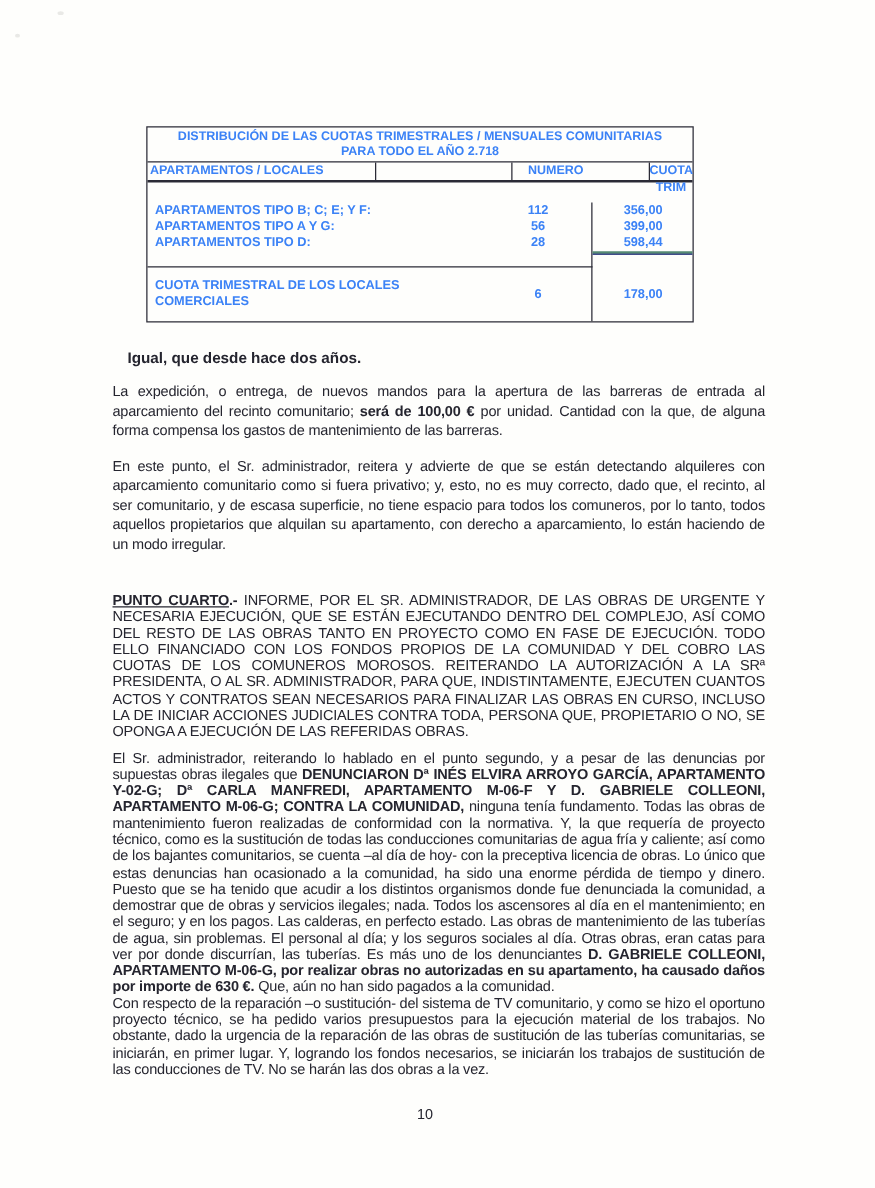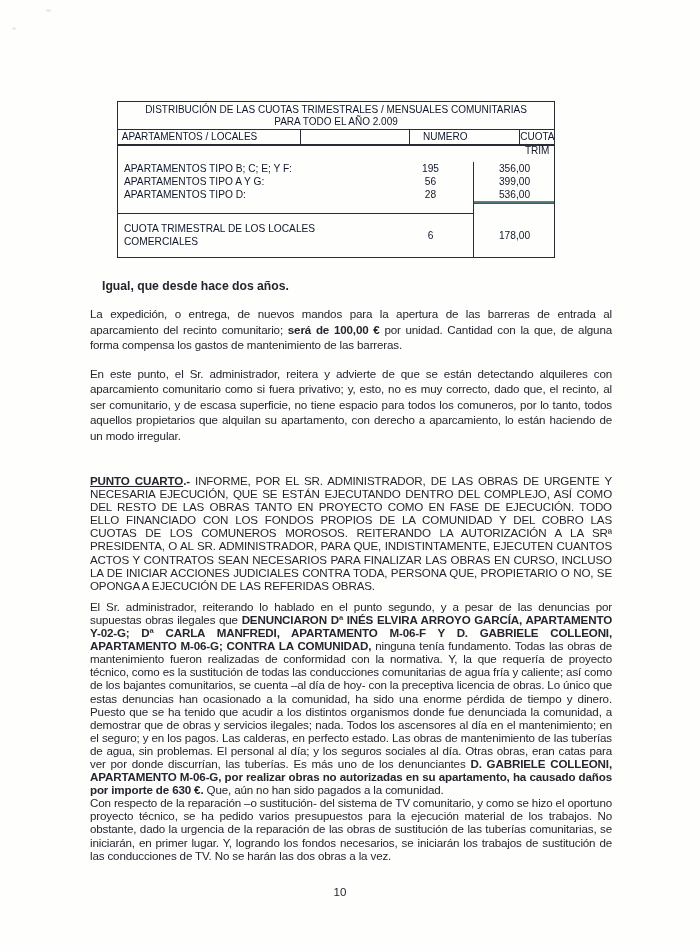--- a/index.html
+++ b/index.html
@@ -24,22 +24,22 @@
     position:absolute; left:90px; top:0;
     width:522px;
   }
 
   
   .cuota-table {
     box-sizing:border-box;
     margin-top:101px; margin-left:27px;
     width:438px;
     border:1.6px solid #2b2b36;
-    font-weight:normal;
-    color:#0f172a;
+    font-weight:bold;
+    color:#3b82f6;
   }
   .t-title {
     text-align:center;
     font-size:10px; line-height:11.5px;
     padding:2px 0 2px;
     border-bottom:1.4px solid #2b2b36;
   }
   .t-header {
     display:flex; align-items:center;
     height:14px;
@@ -107,44 +107,44 @@
 
 <div class="page">
   <div class="speck s1"></div>
   <div class="speck s2"></div>
 
   <div class="content">
 
     <div class="cuota-table">
       <div class="t-title">
         <div>DISTRIBUCIÓN DE LAS CUOTAS TRIMESTRALES / MENSUALES COMUNITARIAS</div>
-        <div>PARA TODO EL AÑO 2.009</div>
+        <div>PARA TODO EL AÑO 2.718</div>
       </div>
       <div class="t-header">
         <div class="th c1">APARTAMENTOS / LOCALES</div>
         <div class="th c2"></div>
         <div class="th c3">NUMERO</div>
         <div class="th c4">CUOTA TRIM</div>
       </div>
       <div class="t-body">
         <div class="vline"></div>
         <div class="t-row first">
           <div class="td label">APARTAMENTOS TIPO B; C; E; Y F:</div>
-          <div class="td num">195</div>
+          <div class="td num">112</div>
           <div class="td cuota">356,00</div>
         </div>
         <div class="t-row">
           <div class="td label">APARTAMENTOS TIPO A Y G:</div>
           <div class="td num">56</div>
           <div class="td cuota">399,00</div>
         </div>
         <div class="t-row r3">
           <div class="td label">APARTAMENTOS TIPO D:</div>
           <div class="td num">28</div>
-          <div class="td cuota">536,00</div>
+          <div class="td cuota">598,44</div>
         </div>
         <div class="t-spacer"></div>
         <div class="t-sep"></div>
         <div class="t-row total">
           <div class="td label">CUOTA TRIMESTRAL DE LOS LOCALES COMERCIALES</div>
           <div class="td num">6</div>
           <div class="td cuota">178,00</div>
         </div>
       </div>
     </div>

